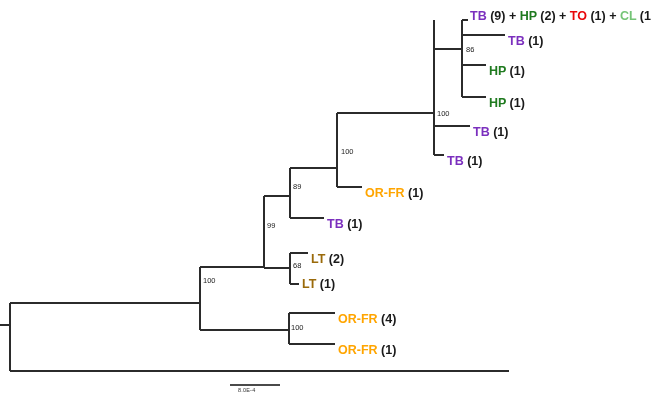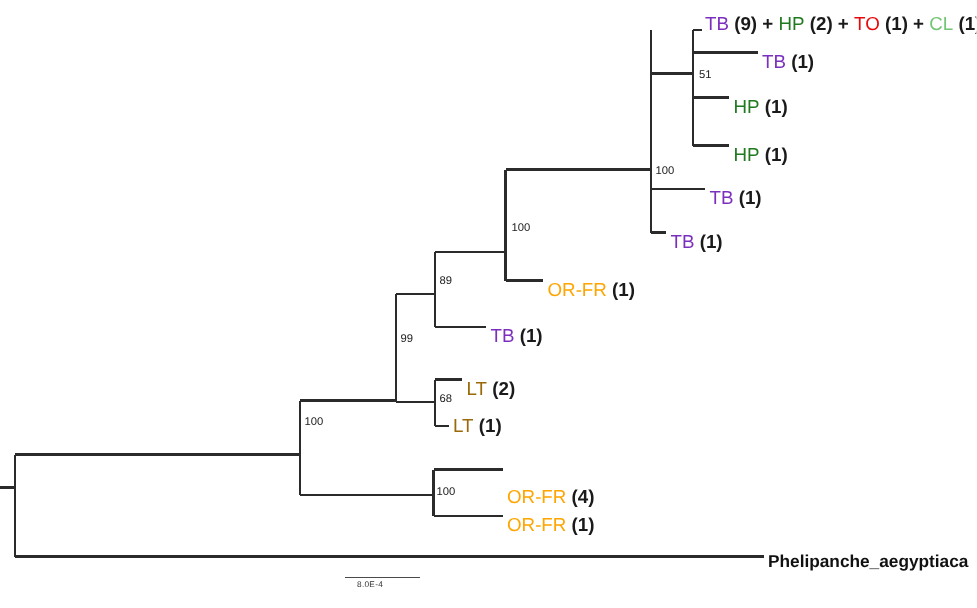--- a/index.html
+++ b/index.html
@@ -24,21 +24,21 @@
   }
   .tip-label {
     position: absolute;
     font-family: "Liberation Sans", sans-serif;
     font-size: 12.5px;
     font-weight: bold;
     color: #1a1a1a;
     white-space: nowrap;
     line-height: 1;
   }
-  .tip-label .code { font-weight: normal; }
+  .tip-label .code { font-weight: bold; }
   .tip-label .cnt { color: #1a1a1a; font-weight: bold; }
   .tip-label .plus { color: #1a1a1a; font-weight: bold; }
   .outgroup-label {
     position: absolute;
     font-family: "Liberation Sans", sans-serif;
     font-size: 11.5px;
     font-weight: bold;
     color: #111111;
     white-space: nowrap;
     line-height: 1;
@@ -95,45 +95,44 @@
       <line x1="290" x2="308" y1="253" y2="253" stroke="#2b2b2b" stroke-width="1.4" shape-rendering="crispEdges"></line>
       <line x1="290" x2="299" y1="284" y2="284" stroke="#2b2b2b" stroke-width="1.4" shape-rendering="crispEdges"></line>
       <line x1="200" x2="289" y1="330" y2="330" stroke="#2b2b2b" stroke-width="1.4" shape-rendering="crispEdges"></line>
       <line x1="289" x2="289" y1="313" y2="344" stroke="#2b2b2b" stroke-width="1.4" shape-rendering="crispEdges"></line>
       <line x1="289" x2="335" y1="313" y2="313" stroke="#2b2b2b" stroke-width="1.4" shape-rendering="crispEdges"></line>
       <line x1="289" x2="335" y1="344" y2="344" stroke="#2b2b2b" stroke-width="1.4" shape-rendering="crispEdges"></line>
       <line x1="489" x2="509" y1="371" y2="371" stroke="#2b2b2b" stroke-width="1.4" shape-rendering="crispEdges"></line>
     </svg>
 
   <div id="support-layer">
-      <div class="support-label" style="left: 466px; top: 46px;">51</div>
+      <div class="support-label" style="left: 466px; top: 46px;">86</div>
       <div class="support-label" style="left: 437px; top: 110px;">100</div>
       <div class="support-label" style="left: 341px; top: 148px;">100</div>
       <div class="support-label" style="left: 293px; top: 183px;">89</div>
       <div class="support-label" style="left: 267px; top: 222px;">99</div>
       <div class="support-label" style="left: 293px; top: 262px;">68</div>
       <div class="support-label" style="left: 203px; top: 277px;">100</div>
       <div class="support-label" style="left: 291px; top: 324px;">100</div>
     </div>
   <div id="tips-layer">
       <div class="tip-label" style="left: 470px; top: 10px;"><span class="code" style="color: rgb(123, 47, 190);">TB</span><span class="cnt"> (9)</span><span class="plus"> + </span><span class="code" style="color: rgb(31, 122, 31);">HP</span><span class="cnt"> (2)</span><span class="plus"> + </span><span class="code" style="color: rgb(232, 8, 11);">TO</span><span class="cnt"> (1)</span><span class="plus"> + </span><span class="code" style="color: rgb(116, 196, 118);">CL</span><span class="cnt"> (1)</span></div>
       <div class="tip-label" style="left: 508px; top: 35px;"><span class="code" style="color: rgb(123, 47, 190);">TB</span><span class="cnt"> (1)</span></div>
       <div class="tip-label" style="left: 489px; top: 65px;"><span class="code" style="color: rgb(31, 122, 31);">HP</span><span class="cnt"> (1)</span></div>
       <div class="tip-label" style="left: 489px; top: 97px;"><span class="code" style="color: rgb(31, 122, 31);">HP</span><span class="cnt"> (1)</span></div>
       <div class="tip-label" style="left: 473px; top: 126px;"><span class="code" style="color: rgb(123, 47, 190);">TB</span><span class="cnt"> (1)</span></div>
       <div class="tip-label" style="left: 447px; top: 155px;"><span class="code" style="color: rgb(123, 47, 190);">TB</span><span class="cnt"> (1)</span></div>
       <div class="tip-label" style="left: 365px; top: 187px;"><span class="code" style="color: rgb(255, 165, 0);">OR-FR</span><span class="cnt"> (1)</span></div>
       <div class="tip-label" style="left: 327px; top: 218px;"><span class="code" style="color: rgb(123, 47, 190);">TB</span><span class="cnt"> (1)</span></div>
       <div class="tip-label" style="left: 311px; top: 253px; text-align: center;"><span class="code" style="color: rgb(154, 106, 10);">LT</span><span class="cnt"> (2)</span></div>
       <div class="tip-label" style="left: 302px; top: 278px;"><span class="code" style="color: rgb(154, 106, 10);">LT</span><span class="cnt"> (1)</span></div>
-      <div class="tip-label" style="left: 338px; top: 325px;"><span class="code" style="color: rgb(255, 165, 0);">OR-FR</span><span class="cnt"> (4)</span></div>
+      <div class="tip-label" style="left: 338px; top: 313px;"><span class="code" style="color: rgb(255, 165, 0);">OR-FR</span><span class="cnt"> (4)</span></div>
       <div class="tip-label" style="left: 338px; top: 344px;"><span class="code" style="color: rgb(255, 165, 0);">OR-FR</span><span class="cnt"> (1)</span></div>
     </div>
 
-  <div class="outgroup-label" id="outgroup-label" style="left: 512px; top: 370px;">Phelipanche_aegyptiaca</div>
 
   <div id="scale-bar-group">
     <svg id="scale-bar-svg" style="position:absolute;left:0;top:0;width:651px;height:405px;pointer-events:none;" viewBox="0 0 651 405" xmlns="http://www.w3.org/2000/svg">
         <line x1="230" x2="280" y1="385" y2="385" stroke="#4a4a4a" stroke-width="1.2" shape-rendering="crispEdges"></line>
       </svg>
     <div class="scale-label" id="scale-label" style="left: 238px; top: 388px;">8.0E-4</div>
   </div>
 
 </div>
 

